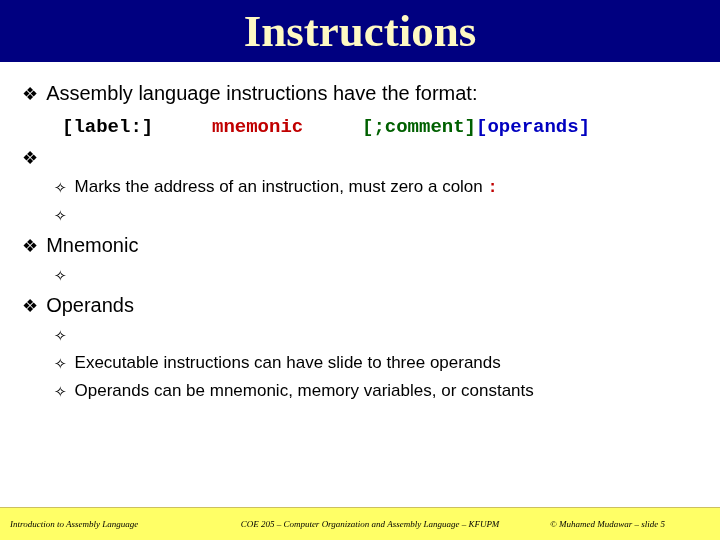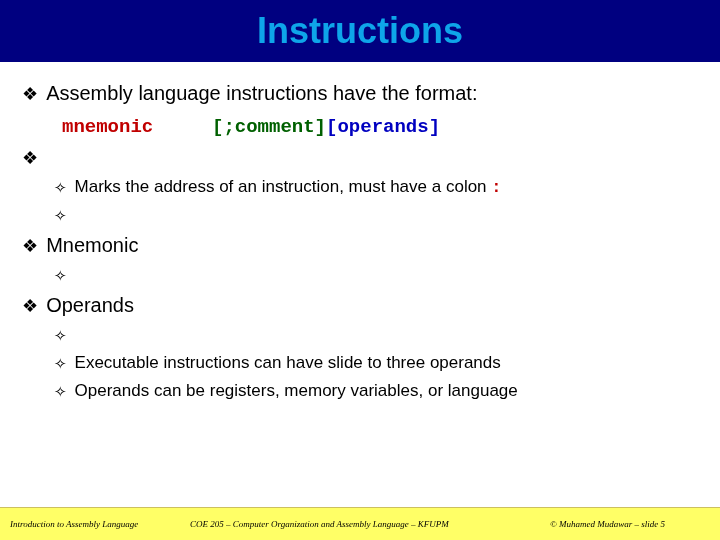--- a/index.html
+++ b/index.html
@@ -13,23 +13,23 @@
   }
   .title-bar {
     width: 100%;
     height: 62px;
     background: #000080;
     display: flex;
     align-items: center;
     justify-content: center;
   }
   .title-bar h1 {
-    font-family: Liberation Sans, sans-serif;
-    color: #0ea5e9;
-    font-size: 36px;
+    font-family: Liberation Serif, serif;
+    color: #fef9c3;
+    font-size: 45px;
     font-weight: bold;
   }
   .content {
     padding: 12px 22px 0 22px;
   }
   .lvl1 {
     font-size: 20px;
     color: #000;
     margin: 8px 0 6px 0;
     display: flex;
@@ -79,50 +79,51 @@
     border-top: 1px solid #ccc060;
     display: flex;
     align-items: center;
     font-size: 9px;
     font-style: italic;
     color: #000;
     padding: 16px 10px;
     font-family: "Times New Roman", serif;
   }
   .footer .left { flex: 0 0 180px; }
-  .footer .center { flex: 1; }
+  .footer .center { flex: 1; text-align: center; }
   .footer .right { flex: 0 0 160px; }
 </style>
 </head>
 <body>
 
 <div class="title-bar">
   <h1>Instructions</h1>
 </div>
 
 <div class="content">
 
   <div class="lvl1">
     <span class="bullet">❖</span>
     <span>Assembly language instructions have the format:</span>
   </div>
 
   <div class="format-line">
+    <span class="format-part format-label">[label:]</span>
     <span class="format-part format-mnemonic">mnemonic</span>
     <span class="format-part format-comment">[;comment]</span>
     <span class="format-part format-operands">[operands]</span>
   </div>
 
   <div class="lvl1">
     <span class="bullet">❖</span>
   </div>
   <div class="lvl2">
     <span class="bullet">✧</span>
     <span>
-      <span>Marks the address of an instruction, must have a colon </span><span class="colon-hl">:</span>
+      <span>Marks the address of an instruction, must zero a colon </span><span class="colon-hl">:</span>
     </span>
   </div>
   <div class="lvl2">
     <span class="bullet">✧</span>
   </div>
 
   <div class="lvl1">
     <span class="bullet">❖</span>
     <span>Mnemonic</span>
   </div>
@@ -136,21 +137,21 @@
   </div>
   <div class="lvl2">
     <span class="bullet">✧</span>
   </div>
   <div class="lvl2">
     <span class="bullet">✧</span>
     <span>Executable instructions can have slide to three operands</span>
   </div>
   <div class="lvl2">
     <span class="bullet">✧</span>
-    <span>Operands can be registers, memory variables, or language</span>
+    <span>Operands can be mnemonic, memory variables, or constants</span>
   </div>
 
 </div>
 
 <div class="footer">
   <div class="left">Introduction to Assembly Language</div>
   <div class="center">COE 205 – Computer Organization and Assembly Language – KFUPM</div>
   <div class="right">© Muhamed Mudawar – slide 5</div>
 </div>
 

